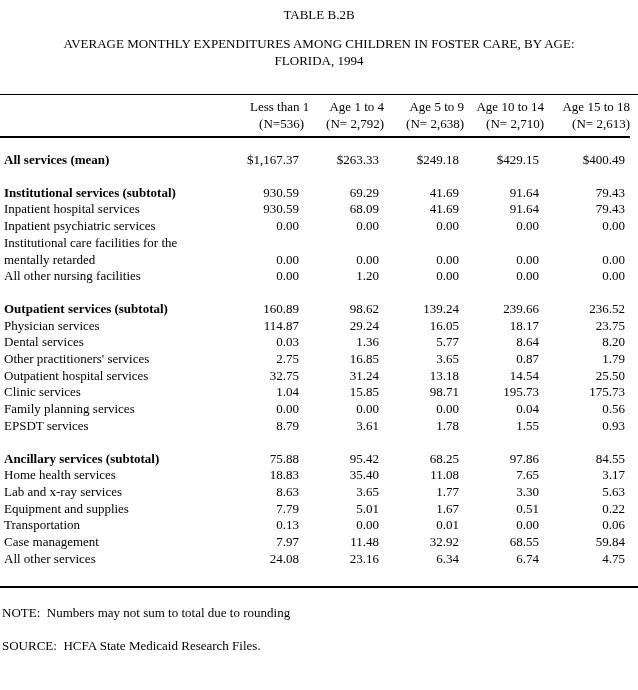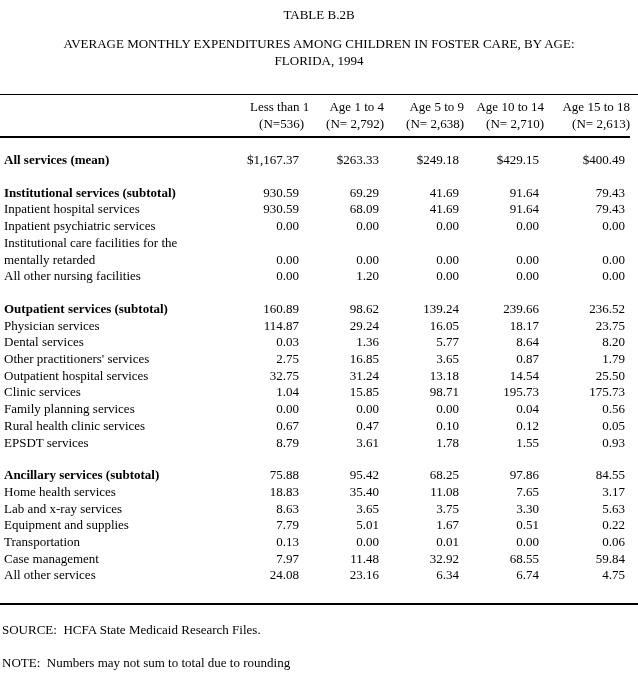--- a/index.html
+++ b/index.html
@@ -236,28 +236,20 @@
         </tr>
         <tr>
           <td class="label indent">Family planning services</td>
           <td class="num">0.00</td>
           <td class="num">0.00</td>
           <td class="num">0.00</td>
           <td class="num">0.04</td>
           <td class="num">0.56</td>
         </tr>
         <tr>
-          <td class="label indent">Rural health clinic services</td>
-          <td class="num">0.67</td>
-          <td class="num">0.47</td>
-          <td class="num">0.10</td>
-          <td class="num">0.12</td>
-          <td class="num">0.05</td>
-        </tr>
-        <tr>
           <td class="label indent">EPSDT services</td>
           <td class="num">8.79</td>
           <td class="num">3.61</td>
           <td class="num">1.78</td>
           <td class="num">1.55</td>
           <td class="num">0.93</td>
         </tr>
         <tr class="spacer">
           <td colspan="6"></td>
         </tr>
@@ -274,21 +266,21 @@
           <td class="num">18.83</td>
           <td class="num">35.40</td>
           <td class="num">11.08</td>
           <td class="num">7.65</td>
           <td class="num">3.17</td>
         </tr>
         <tr>
           <td class="label indent">Lab and x-ray services</td>
           <td class="num">8.63</td>
           <td class="num">3.65</td>
-          <td class="num">3.75</td>
+          <td class="num">1.77</td>
           <td class="num">3.30</td>
           <td class="num">5.63</td>
         </tr>
         <tr>
           <td class="label indent">Equipment and supplies</td>
           <td class="num">7.79</td>
           <td class="num">5.01</td>
           <td class="num">1.67</td>
           <td class="num">0.51</td>
           <td class="num">0.22</td>
@@ -318,16 +310,16 @@
           <td class="num">4.75</td>
         </tr>
         <tr class="bottom-spacer">
           <td colspan="6"></td>
         </tr>
       </tbody>
   </table>
 
   <div class="rule-bottom"></div>
 
+  <div class="footer-line">NOTE:  Numbers may not sum to total due to rounding</div>
   <div class="footer-line">SOURCE:  HCFA State Medicaid Research Files.</div>
-  <div class="footer-line">NOTE:  Numbers may not sum to total due to rounding</div>
 
 </div>
 
 </body></html>

